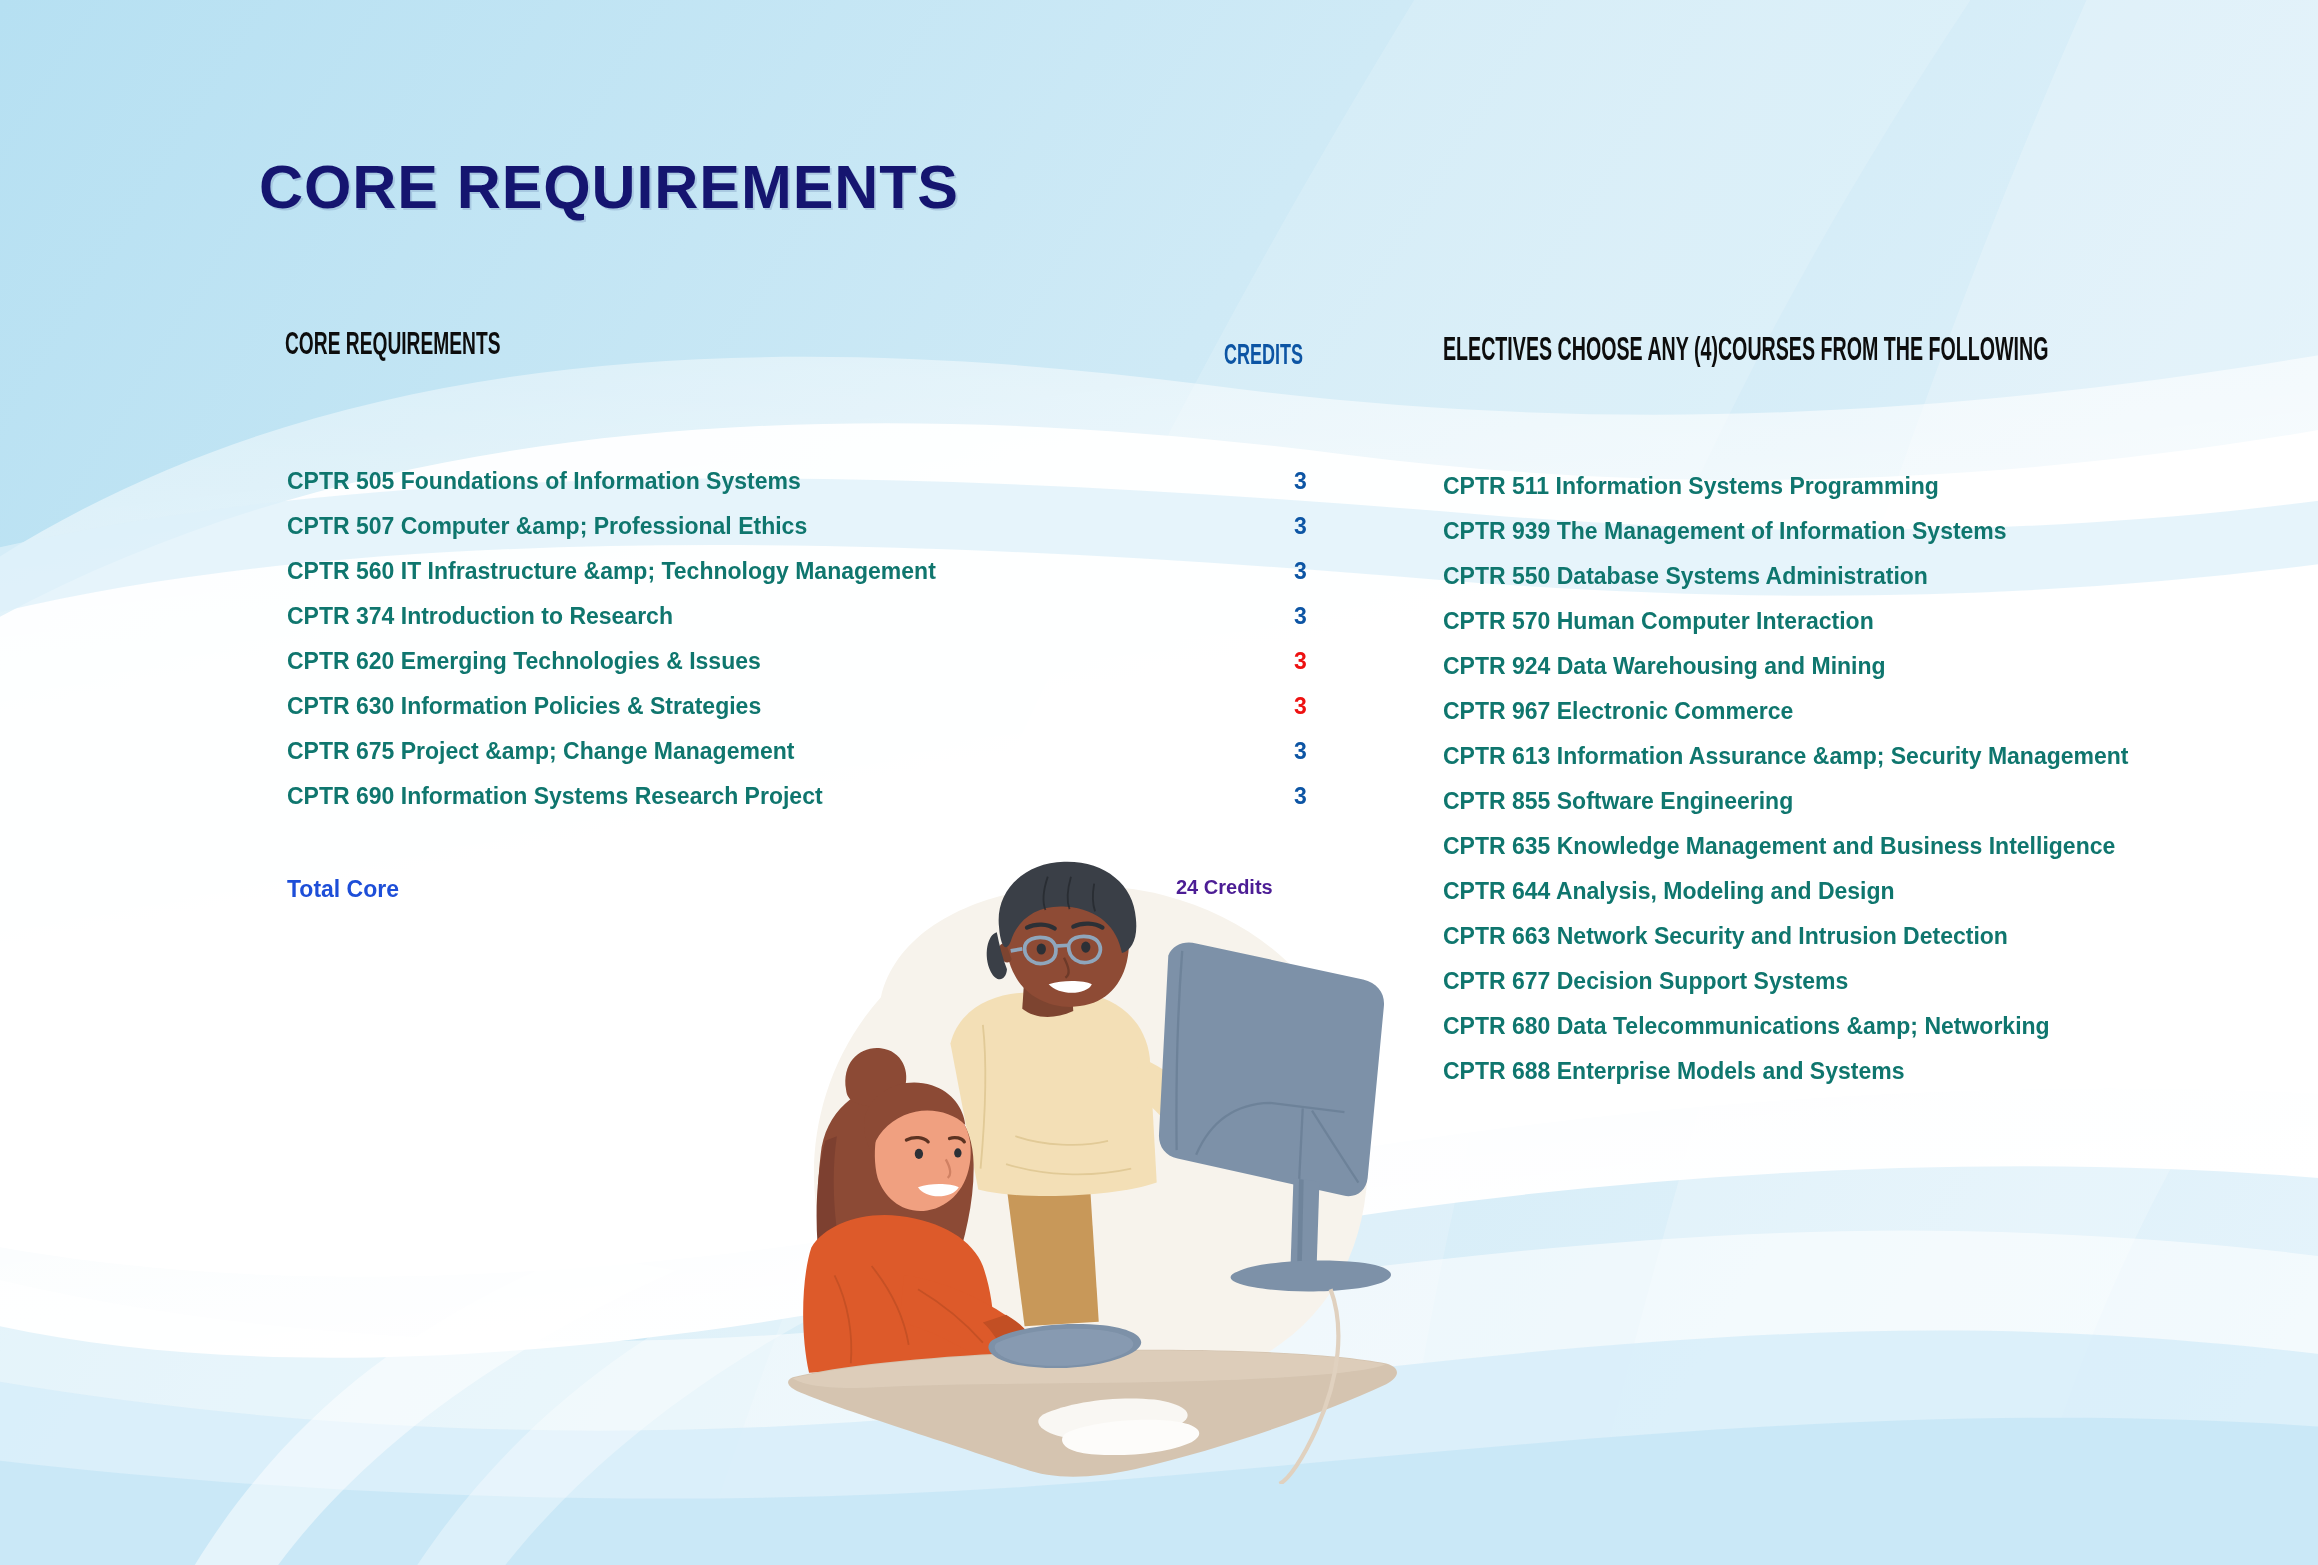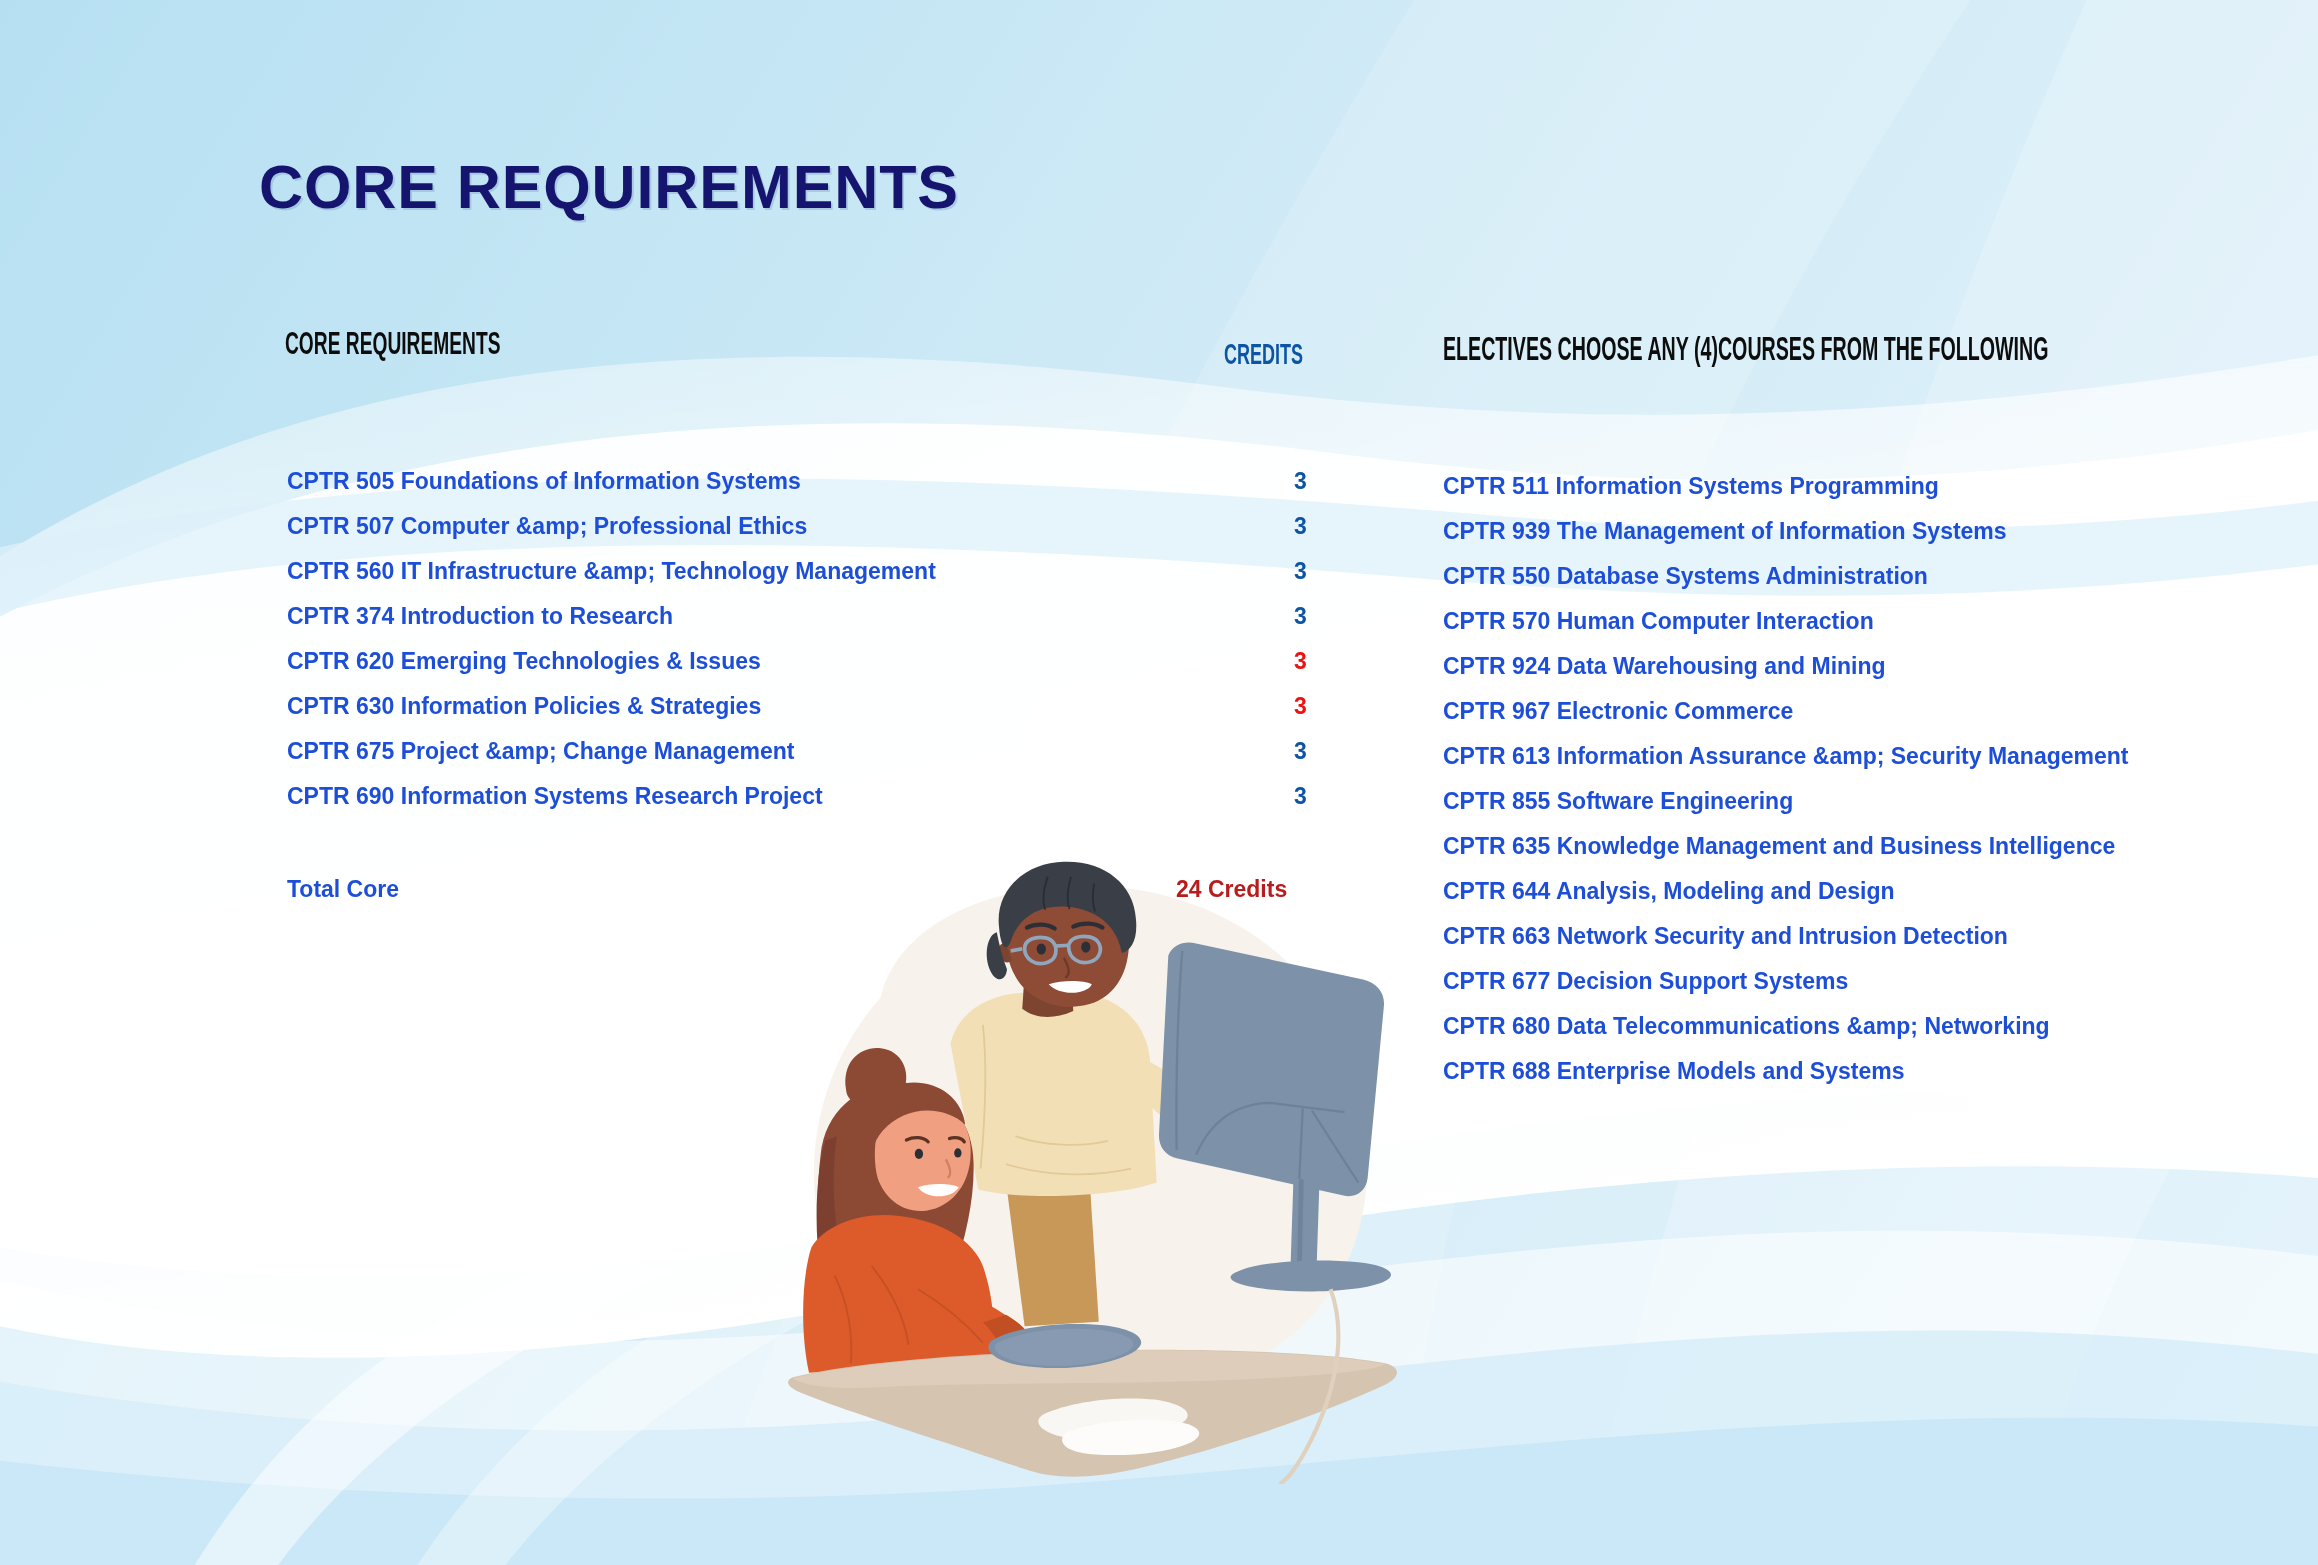--- a/index.html
+++ b/index.html
@@ -38,21 +38,21 @@
     font-size:33px;font-weight:bold;color:#0d0d0d;
     transform:scaleX(.595);transform-origin:left top;
     white-space:nowrap;
   }
 
   
   .list{position:absolute;}
   .row{position:relative;white-space:nowrap;}
   .row .label{
     position:absolute;left:0;top:0;
-    font-size:23px;font-weight:bold;color:#1d4ed8;
+    font-size:23px;font-weight:bold;color:#0f766e;
     white-space:nowrap;
   }
   .row .cred{
     position:absolute;
     font-size:23px;font-weight:bold;color:#0d55a4;
     white-space:nowrap;
   }
   .cred.red{color:#ee1111;}
 
   #core-list{left:287px;top:468px;}
@@ -63,21 +63,21 @@
   #elect-list .row{height:45px;}
 
   #elect-credits{position:absolute;left:2409px;top:505px;}
 
   .total-label{
     position:absolute;left:287px;top:876px;
     font-size:23px;font-weight:bold;color:#1d4ed8;white-space:nowrap;
   }
   .total-value{
     position:absolute;left:1176px;top:876px;
-    font-size:23px;font-weight:bold;color:#b91c1c;white-space:nowrap;
+    font-size:20px;font-weight:bold;color:#4c1d95;white-space:nowrap;
   }
 
   .illus{position:absolute;left:765px;top:858px;width:649px;height:626px;}
 </style>
 </head>
 <body>
 
 <div class="stage">
 
   <svg class="bg-svg" viewBox="0 0 6000 3375" preserveAspectRatio="none">

